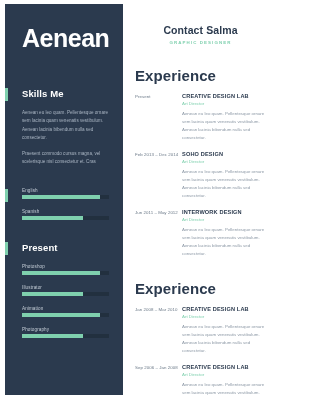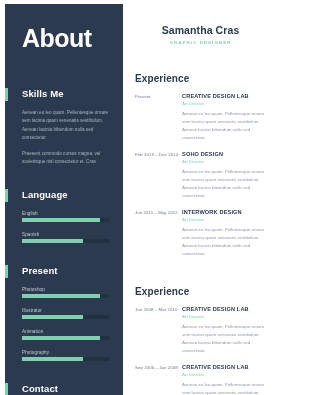--- a/index.html
+++ b/index.html
@@ -110,23 +110,23 @@
     text-align: center;
     color: #7fd0ae;
     font-size: 4.4px;
     letter-spacing: 1.1px;
     margin-top: 4px;
     font-weight: bold;
   }
 
   .main-head {
     color: #2b3a4e;
-    font-size: 10px;
-    font-weight: bold;
-    margin-top: 28px;
+    font-size: 15px;
+    font-weight: bold;
+    margin-top: 22px;
     letter-spacing: 0.1px;
   }
 
   .entry { display: flex; margin-top: 9px; }
   .entry-date {
     flex: 0 0 47px;
     color: #6c7a89;
     font-size: 4.4px;
     padding-top: 1px;
     letter-spacing: 0.05px;
@@ -151,34 +151,33 @@
   }
 </style>
 </head>
 <body>
 
 <div class="page">
   <div class="sheet">
 
     <aside class="sidebar">
 
-      <div class="hello">About</div>
+      <div class="hello">Aenean</div>
 
       <section class="side-section first">
         <span class="accent-bar"></span>
         <div class="side-head">Skills Me</div>
         <div class="side-body">
           <p class="side-para">Aenean eu leo quam. Pellentesque ornare sem lacinia quam venenatis vestibulum. Aenean lacinia bibendum nulla sed consectetur.</p>
           <p class="side-para tight">Praesent commodo cursus magna, vel scelerisque nisl consectetur et. Cras</p>
         </div>
       </section>
 
       <section class="side-section">
         <span class="accent-bar"></span>
-        <div class="side-head">Language</div>
         <div class="side-body">
           <div class="bar-group">
             <div class="bar-label">English</div>
             <div class="bar-track">
               <div class="bar-fill" style="width: 90%;"></div>
             </div>
           </div>
           <div class="bar-group">
             <div class="bar-label">Spanish</div>
             <div class="bar-track">
@@ -212,30 +211,25 @@
           </div>
           <div class="bar-group">
             <div class="bar-label">Photography</div>
             <div class="bar-track">
               <div class="bar-fill" style="width: 70%;"></div>
             </div>
           </div>
         </div>
       </section>
 
-      <section class="side-section">
-        <span class="accent-bar"></span>
-        <div class="side-head">Contact</div>
-
-      </section>
     </aside>
 
     <main class="main">
 
-      <div class="name">Samantha Cras</div>
+      <div class="name">Contact Salma</div>
       <div class="role">GRAPHIC DESIGNER</div>
 
       <div class="main-head">Experience</div>
 
       <div class="entry">
         <div class="entry-date">Present</div>
         <div class="entry-body">
           <div class="entry-company">CREATIVE DESIGN LAB</div>
           <div class="entry-title">Art Director</div>
           <div class="entry-desc">Aenean eu leo quam. Pellentesque ornare sem lacinia quam venenatis vestibulum. Aenean lacinia bibendum nulla sed consectetur.</div>

